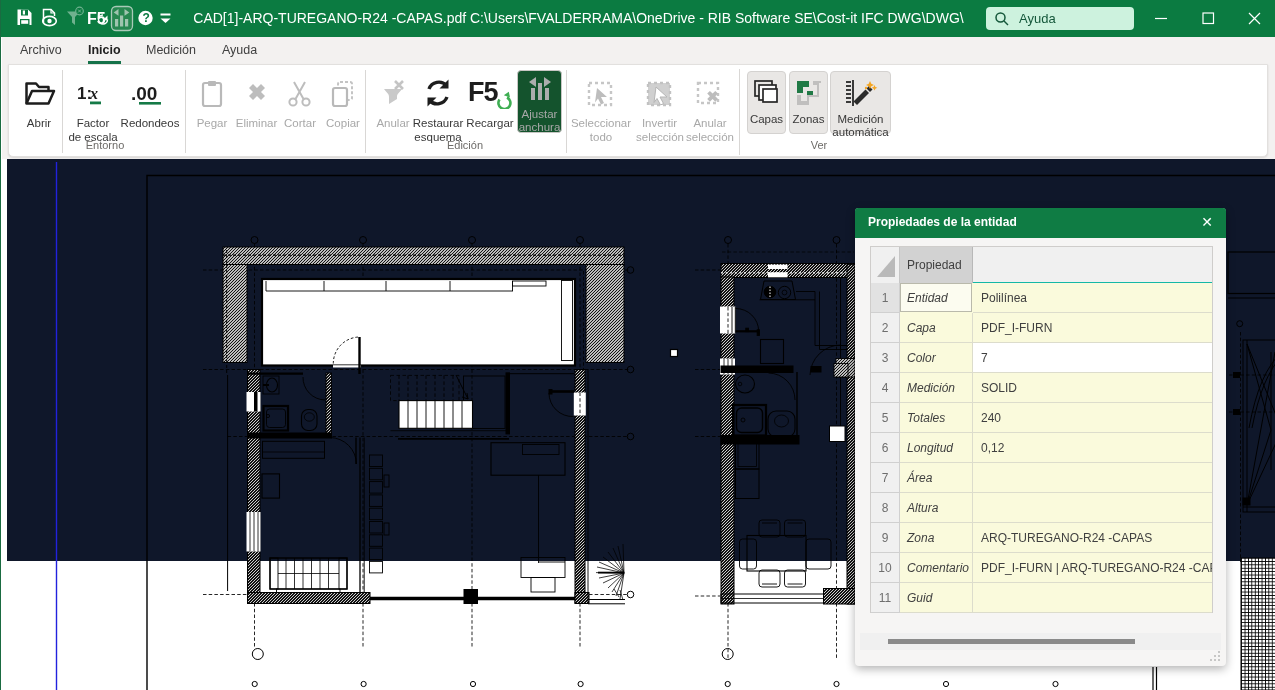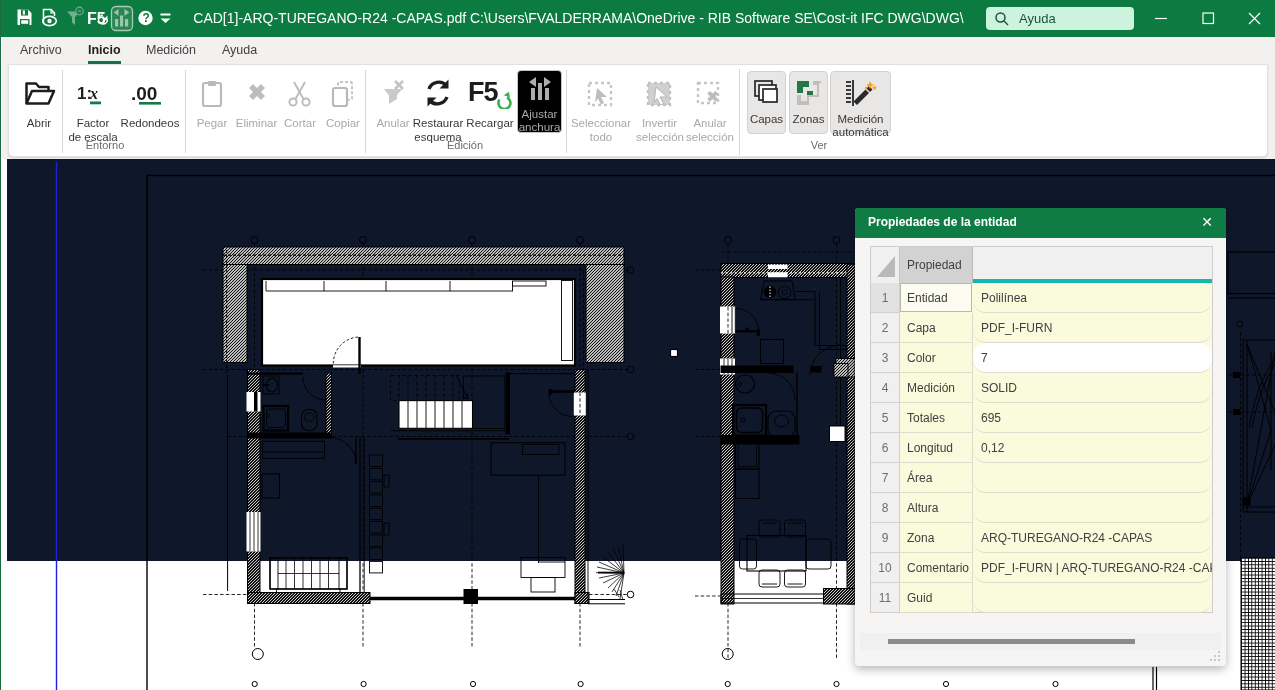--- a/index.html
+++ b/index.html
@@ -34,23 +34,23 @@
   #canvas { position:absolute; left:6px; top:159px; width:1275px; height:402px; background:#0f172a; }
 
   
   #dialog { position:absolute; left:848px; top:49px; width:371px; height:458px; background:#f6f5f4; border-radius:4px; box-shadow:0 3px 10px rgba(0,0,0,0.3); }
   #dlghead { position:absolute; left:0; top:0; width:371px; height:30px; background:#0f7c44; border-radius:3px 3px 0 0; }
   #dlghead .dtitle { position:absolute; left:13px; top:7px; color:#fff; font-size:12px; font-weight:bold; }
   #dlghead .dclose { position:absolute; right:13px; top:6px; color:#fff; font-size:14px; }
   #dtable { position:absolute; left:15px; top:38px; width:343px; height:367px; background:#fafadc; border:1px solid #cfcdcb; font-size:12px; color:#404040; }
   .drow { position:absolute; left:0; width:341px; height:30px; }
   .dnum { position:absolute; left:0; top:0; width:29px; height:30px; background:#f0f0f0; border-right:1px solid #d0d0d0; border-bottom:1px solid #d0d0d0; text-align:center; line-height:30px; color:#6e6e6e; }
-  .dprop { position:absolute; left:29px; top:0; width:73px; height:30px; border-right:1px solid #dcdccc; border-bottom:1px solid #dcdccc; line-height:30px; padding-left:7px; }
-  .dval { position:absolute; left:102px; top:0; width:239px; height:30px; border-bottom:1px solid #dcdccc; line-height:30px; padding-left:8px; white-space:nowrap; overflow:hidden;border-radius:13px; }
-  #dhdr { position:absolute; left:0; top:0; width:341px; height:36px; background:#f0f0f0; border-bottom:4px solid #14b8a6; }
+  .dprop { position:absolute; left:29px; top:0; width:73px; height:30px; border-right:1px solid #dcdccc; border-bottom:1px solid #dcdccc; line-height:30px; padding-left:7px;font-style:italic; }
+  .dval { position:absolute; left:102px; top:0; width:239px; height:30px; border-bottom:1px solid #dcdccc; line-height:30px; padding-left:8px; white-space:nowrap; overflow:hidden; }
+  #dhdr { position:absolute; left:0; top:0; width:341px; height:36px; background:#f0f0f0; border-bottom:1px solid #14b8a6; }
   #dhdr .hcorner { position:absolute; left:0; top:0; width:29px; height:36px; background:#f0f0f0; border-right:1px solid #c6c6c6; }
   #dhdr .hprop { position:absolute; left:29px; top:0; width:73px; height:36px; background:#d2d2d2; border-right:1px solid #b8b8b8; line-height:36px; padding-left:7px; color:#404040; }
   #dhdr .hval { position:absolute; left:102px; top:0; width:239px; height:36px; line-height:36px; padding-left:8px; color:#404040; }
   #dscroll { position:absolute; left:5px; top:425px; width:361px; height:17px; background:#f0f0f0; }
   #dthumb { position:absolute; left:28px; top:6px; width:247px; height:5px; background:#8a8a8a; }
 </style>
 </head>
 <body>
 <div id="win">
 
@@ -220,21 +220,21 @@
     <div class="ritem" style="left:455px;width:52px">
       <div class="ric">
           <svg width="44" height="34" viewBox="0 0 44 34">
             <text x="0" y="26" font-size="27" font-weight="bold" fill="#1d1d1d" font-family="Liberation Sans, sans-serif" letter-spacing="-1">F5</text>
             <path d="M31.5 24.5 a6 6 0 1 0 7.5 -2" fill="none" stroke="#3fae53" stroke-width="2.6"></path>
             <path d="M42 22.5 l-1.2 -5.8 -5 3.6 z" fill="#3fae53"></path>
           </svg>
         </div>
       <div class="rlabel">Recargar</div>
     </div>
-    <div class="bigbtn" style="left:508px;top:5px;width:45px;height:63px;background:#000000;border-color:#c8c6c4">
+    <div class="bigbtn" style="left:508px;top:5px;width:45px;height:63px;background:#14532d;border-color:#c8c6c4">
       <svg width="34" height="30" viewBox="0 0 34 30" style="margin-top:3px">
           <g fill="#adadad">
             <rect x="8" y="14" width="4" height="12"></rect>
             <rect x="15" y="9" width="4" height="17"></rect>
             <rect x="22" y="14" width="4" height="12"></rect>
             <path d="M13 3 l-7 5 7 5z"></path>
             <path d="M21 3 l7 5 -7 5z"></path>
           </g>
         </svg>
       <div class="blabel" style="color:#a8a8a8">Ajustar<br>anchura</div>
@@ -645,21 +645,21 @@
             <div class="dval" style="background:#ffffff;">7</div>
           </div>
           <div class="drow" style="top:126px">
             <div class="dnum" style="">4</div>
             <div class="dprop" style="">Medición</div>
             <div class="dval" style="">SOLID</div>
           </div>
           <div class="drow" style="top:156px">
             <div class="dnum" style="">5</div>
             <div class="dprop" style="">Totales</div>
-            <div class="dval" style="">695</div>
+            <div class="dval" style="">240</div>
           </div>
           <div class="drow" style="top:186px">
             <div class="dnum" style="">6</div>
             <div class="dprop" style="">Longitud</div>
             <div class="dval" style="">0,12</div>
           </div>
           <div class="drow" style="top:216px">
             <div class="dnum" style="">7</div>
             <div class="dprop" style="">Área</div>
             <div class="dval" style=""></div>

